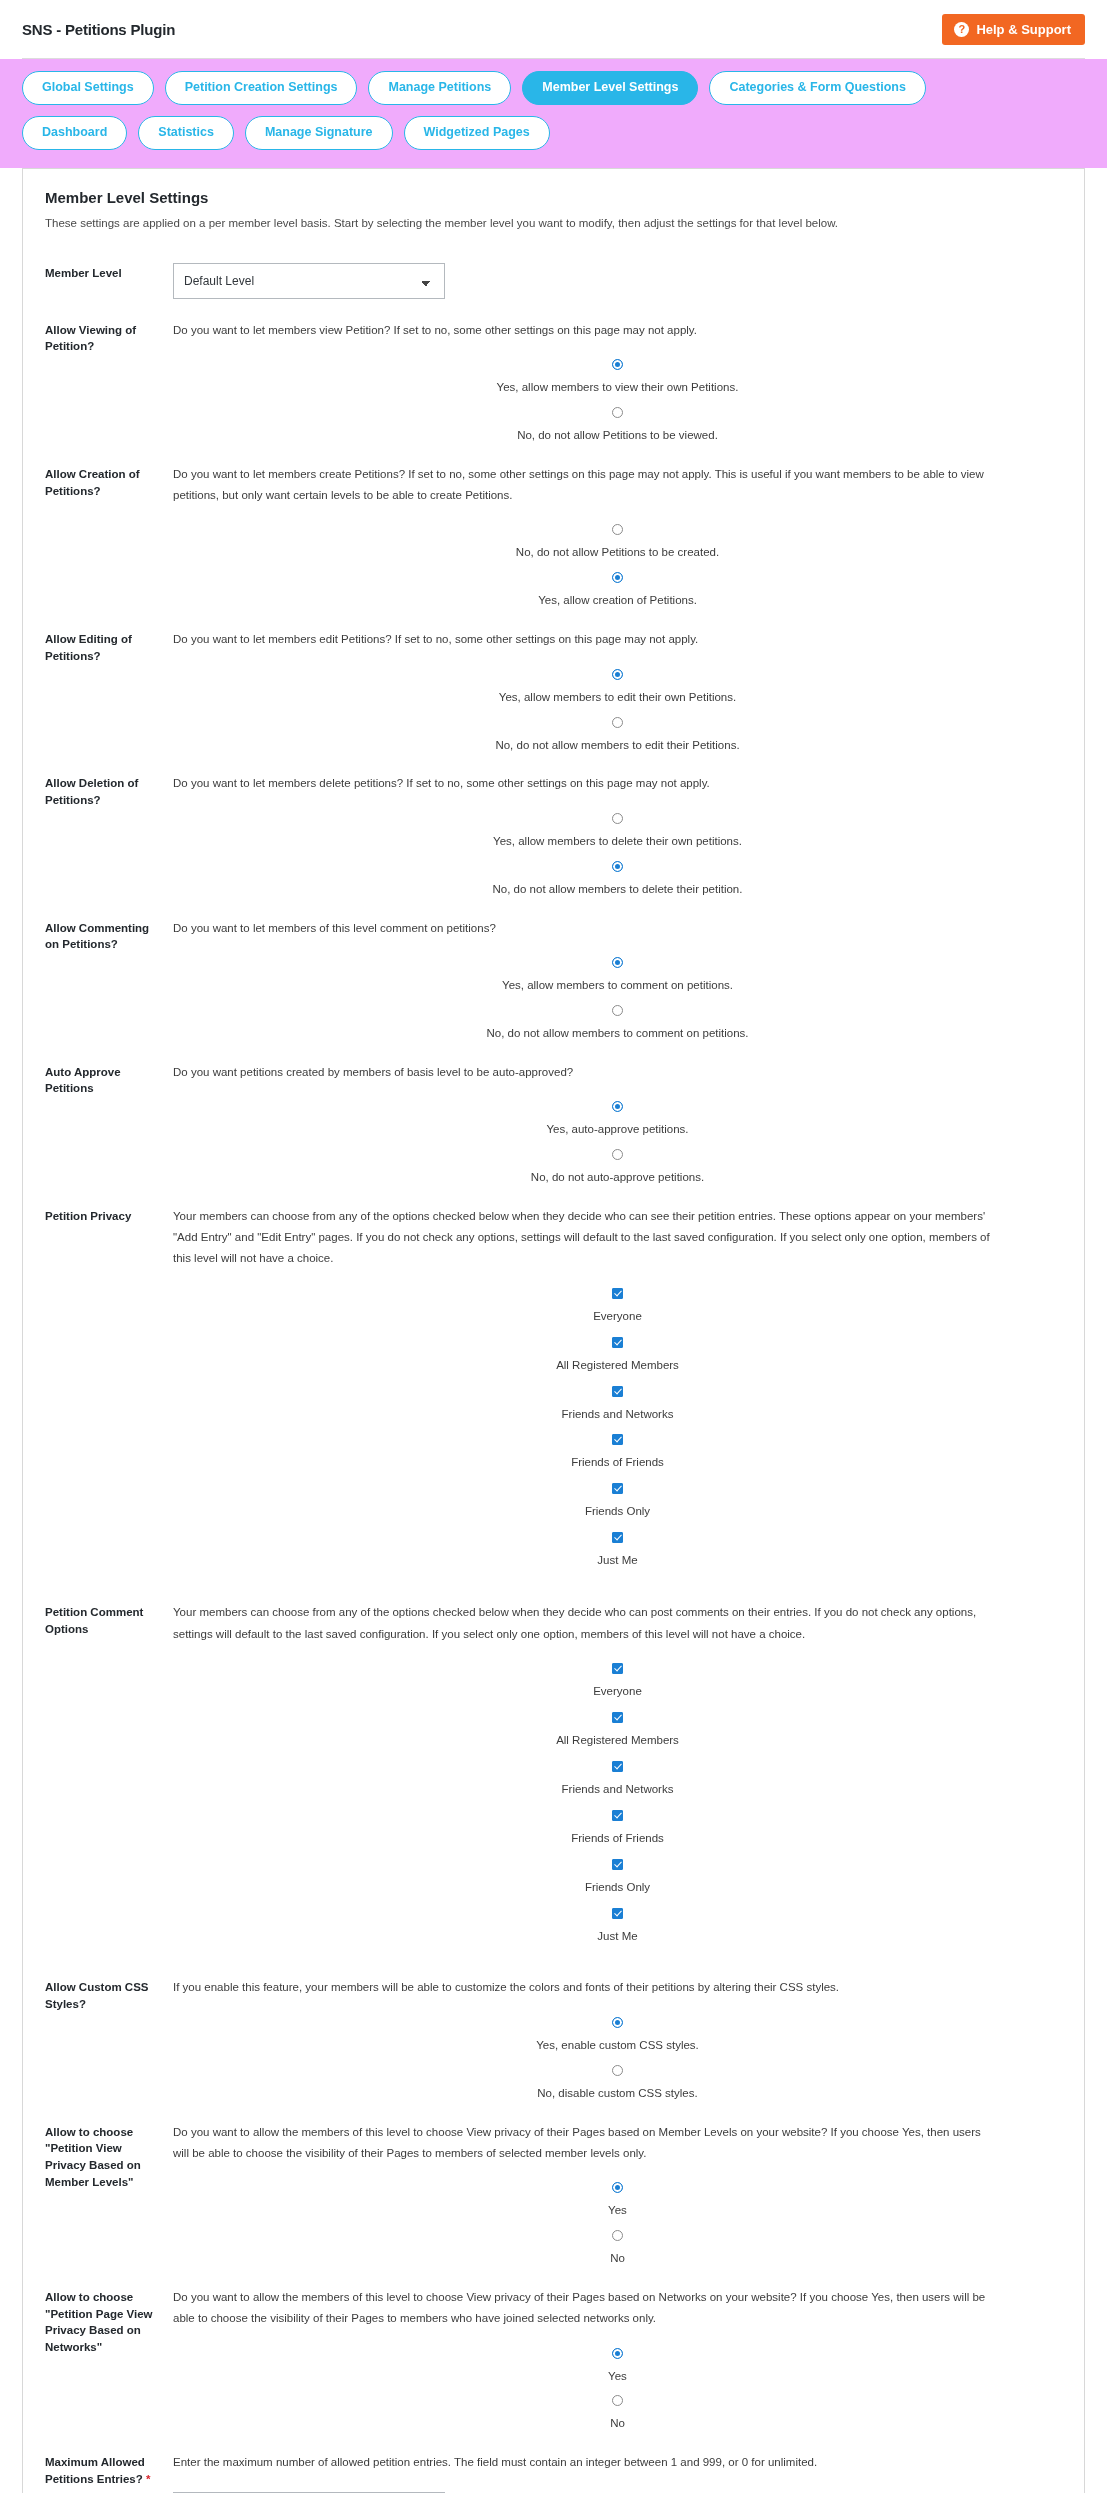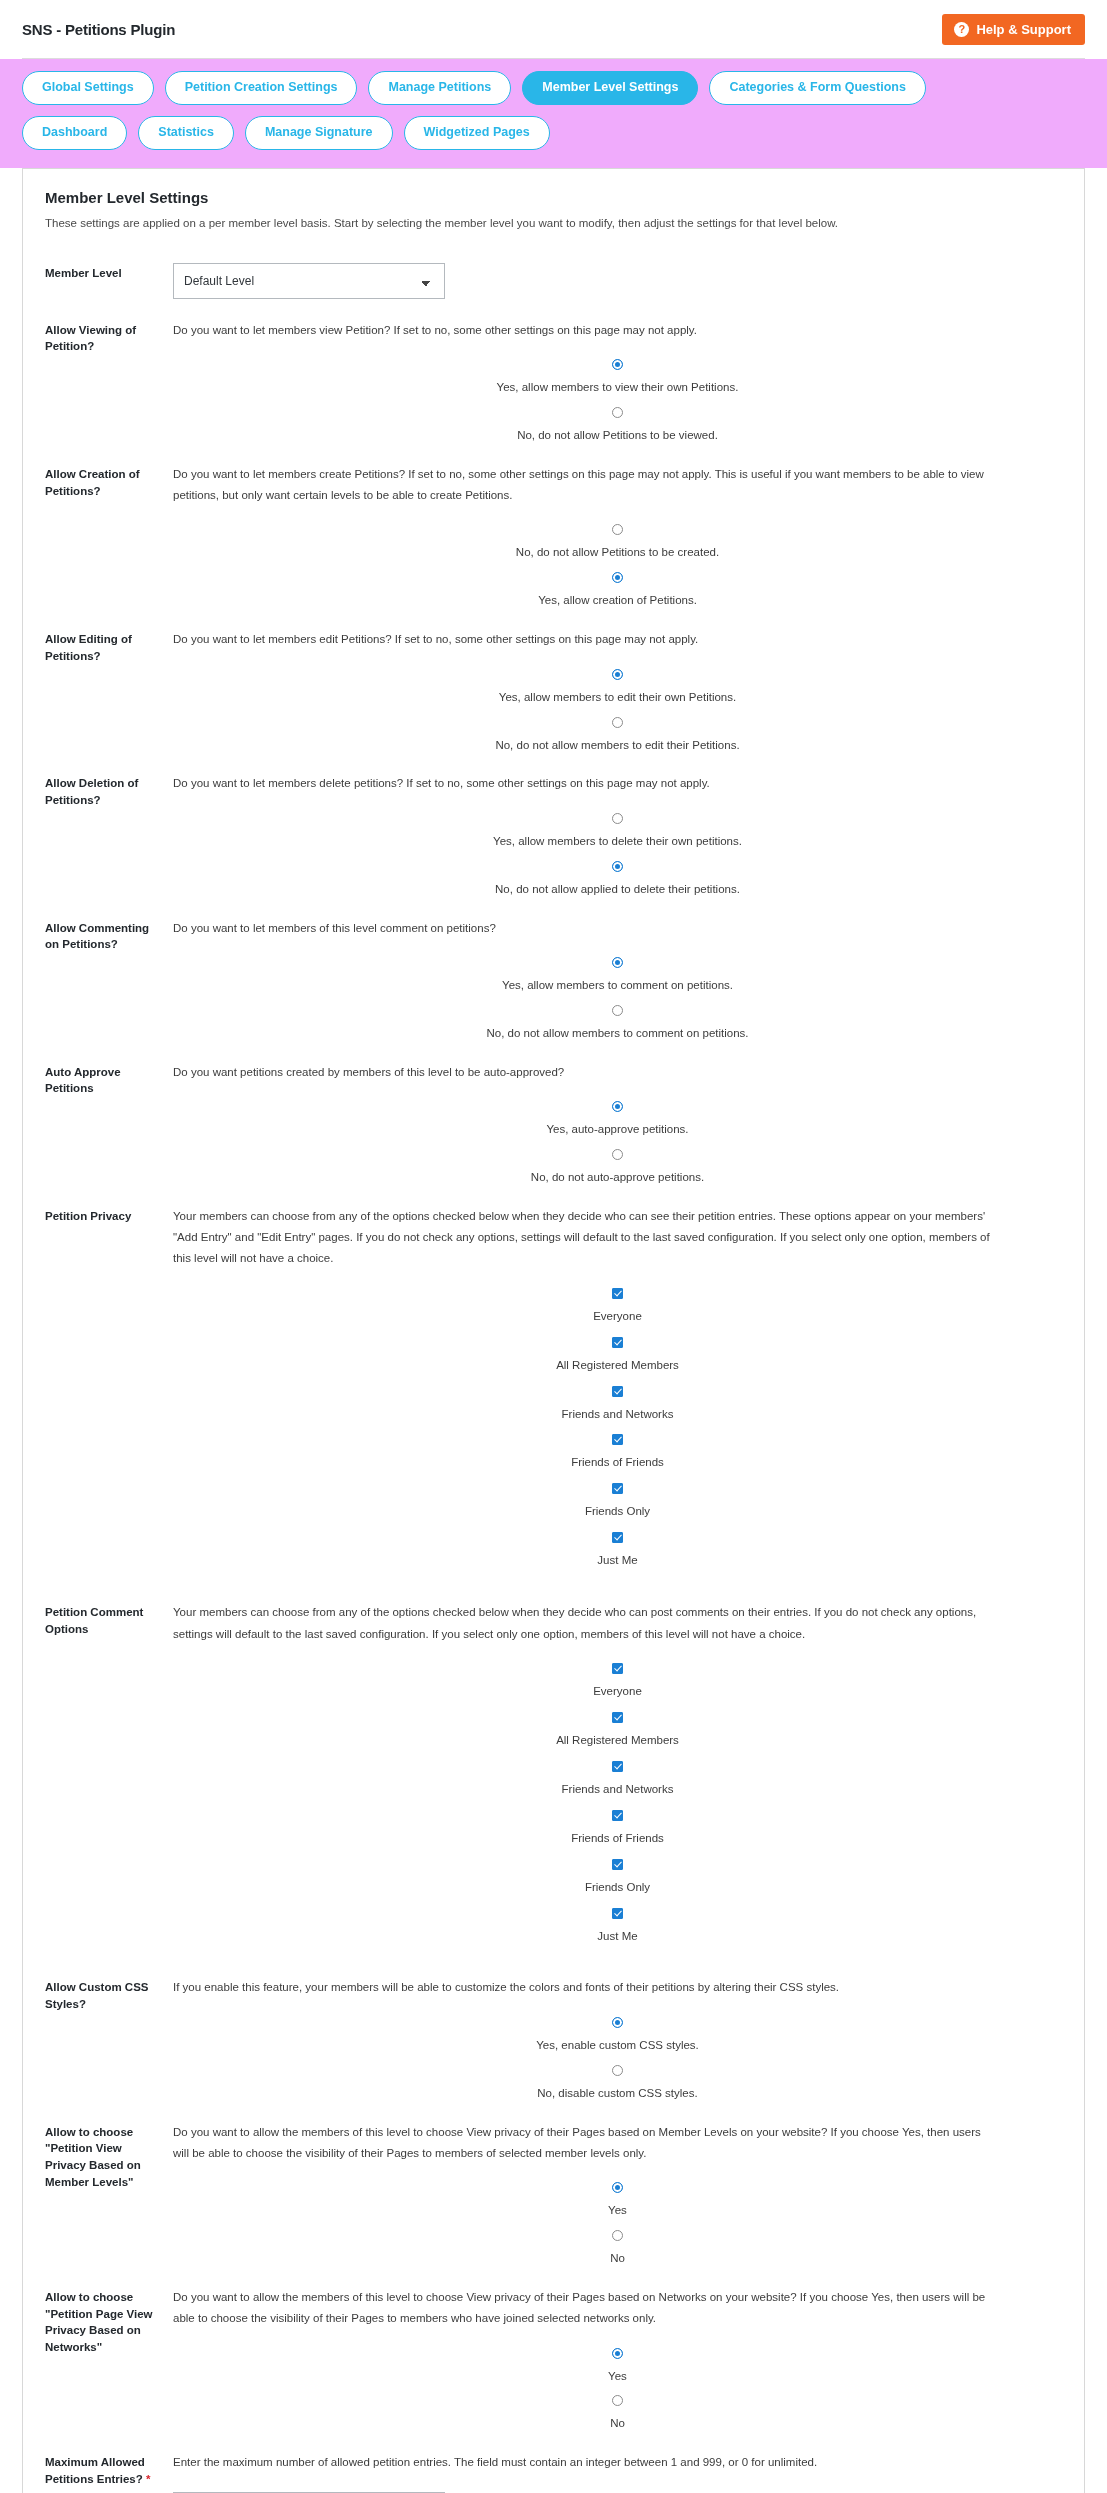--- a/index.html
+++ b/index.html
@@ -316,21 +316,21 @@
     <div class="row">
       <div class="row-label">Allow Deletion of Petitions?</div>
       <div class="row-field">
         <div class="desc">Do you want to let members delete petitions? If set to no, some other settings on this page may not apply.</div>
         <div class="opt">
           <span class="radio"></span>
           <span>Yes, allow members to delete their own petitions.</span>
         </div>
         <div class="opt">
           <span class="radio checked"></span>
-          <span>No, do not allow applied to delete their petitions.</span>
+          <span>No, do not allow members to delete their petition.</span>
         </div>
       </div>
     </div>
 
     <div class="row">
       <div class="row-label">Allow Commenting on Petitions?</div>
       <div class="row-field">
         <div class="desc">Do you want to let members of this level comment on petitions?</div>
         <div class="opt">
           <span class="radio checked"></span>
@@ -339,21 +339,21 @@
         <div class="opt">
           <span class="radio"></span>
           <span>No, do not allow members to comment on petitions.</span>
         </div>
       </div>
     </div>
 
     <div class="row">
       <div class="row-label">Auto Approve Petitions</div>
       <div class="row-field">
-        <div class="desc">Do you want petitions created by members of this level to be auto-approved?</div>
+        <div class="desc">Do you want petitions created by members of basis level to be auto-approved?</div>
         <div class="opt">
           <span class="radio checked"></span>
           <span>Yes, auto-approve petitions.</span>
         </div>
         <div class="opt">
           <span class="radio"></span>
           <span>No, do not auto-approve petitions.</span>
         </div>
       </div>
     </div>

